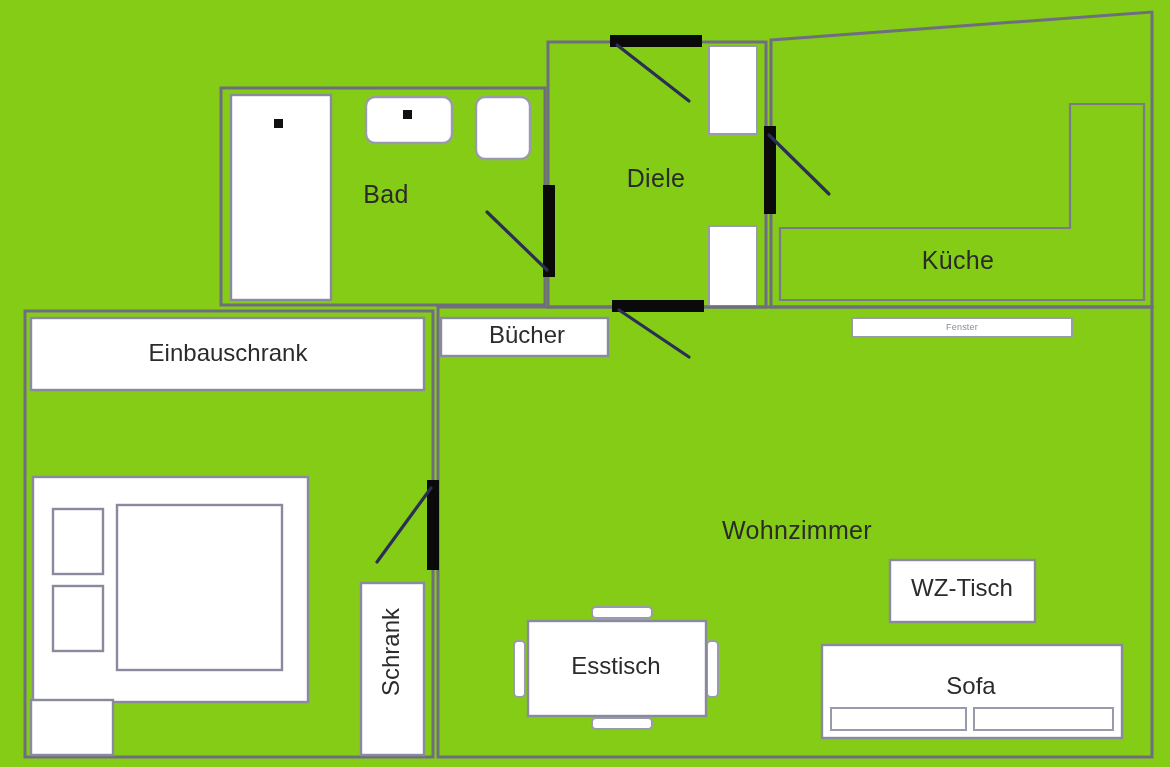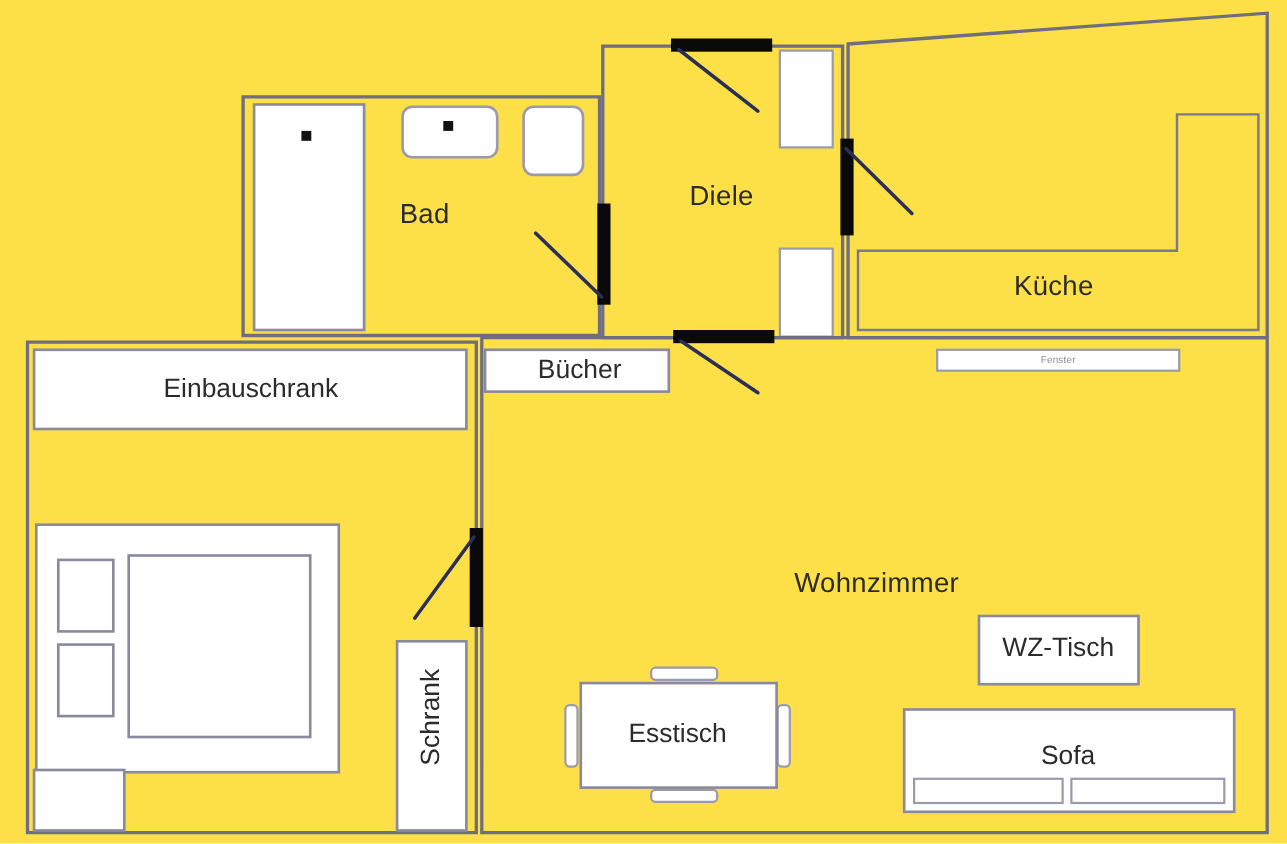--- a/index.html
+++ b/index.html
@@ -11,21 +11,21 @@
   body {
     width: 1170px;
     height: 767px;
     font-family: "Liberation Sans", sans-serif;
     overflow: hidden;
   }
   #plan-wrap {
     position: relative;
     width: 1170px;
     height: 767px;
-    background: #fde047;
+    background: #84cc16;
   }
   #plan-svg {
     position: absolute;
     left: 0;
     top: 0;
     width: 1170px;
     height: 767px;
     display: block;
   }
   .room-label {

